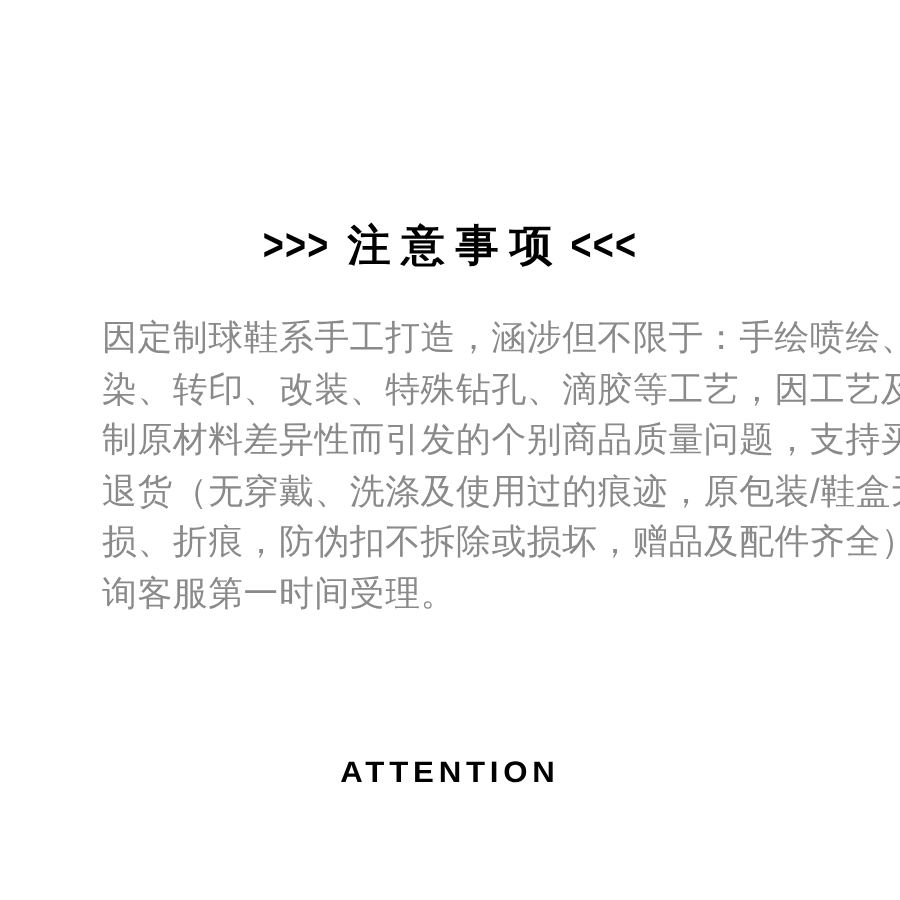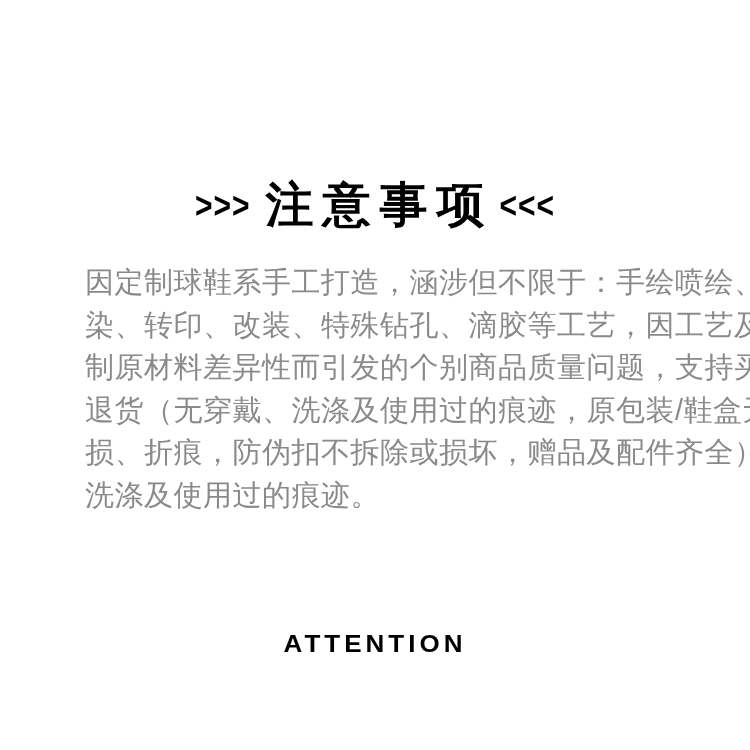--- a/index.html
+++ b/index.html
@@ -30,21 +30,21 @@
     font-size: 30px;
     font-weight: 800;
     color: #000000;
     letter-spacing: 1px;
     transform: scaleY(1.25);
     line-height: 1;
     white-space: nowrap;
   }
   .title-text {
     margin: 0;
-    font-size: 48px;
+    font-size: 36px;
     font-weight: 900;
     color: #000000;
     letter-spacing: 9px;
     margin-right: -9px; 
     line-height: 1;
     white-space: nowrap;
   }
   .notice-paragraph {
     position: absolute;
     top: 261px;
@@ -84,18 +84,18 @@
     <h1 class="title-text">注意事项</h1>
     <span class="title-arrows">&lt;&lt;&lt;</span>
   </div>
 
   <div class="notice-paragraph">
     <div class="notice-line">因定制球鞋系手工打造，涵涉但不限于：手绘喷绘、浸</div>
     <div class="notice-line">染、转印、改装、特殊钻孔、滴胶等工艺，因工艺及定</div>
     <div class="notice-line">制原材料差异性而引发的个别商品质量问题，支持买家</div>
     <div class="notice-line">退货（无穿戴、洗涤及使用过的痕迹，原包装/鞋盒无破</div>
     <div class="notice-line">损、折痕，防伪扣不拆除或损坏，赠品及配件齐全），</div>
-    <div class="notice-line">洗涤及使用过的痕迹。</div>
+    <div class="notice-line">询客服第一时间受理。</div>
   </div>
 
   <div class="attention-label">ATTENTION</div>
 
 </div>
 
 </body></html>

